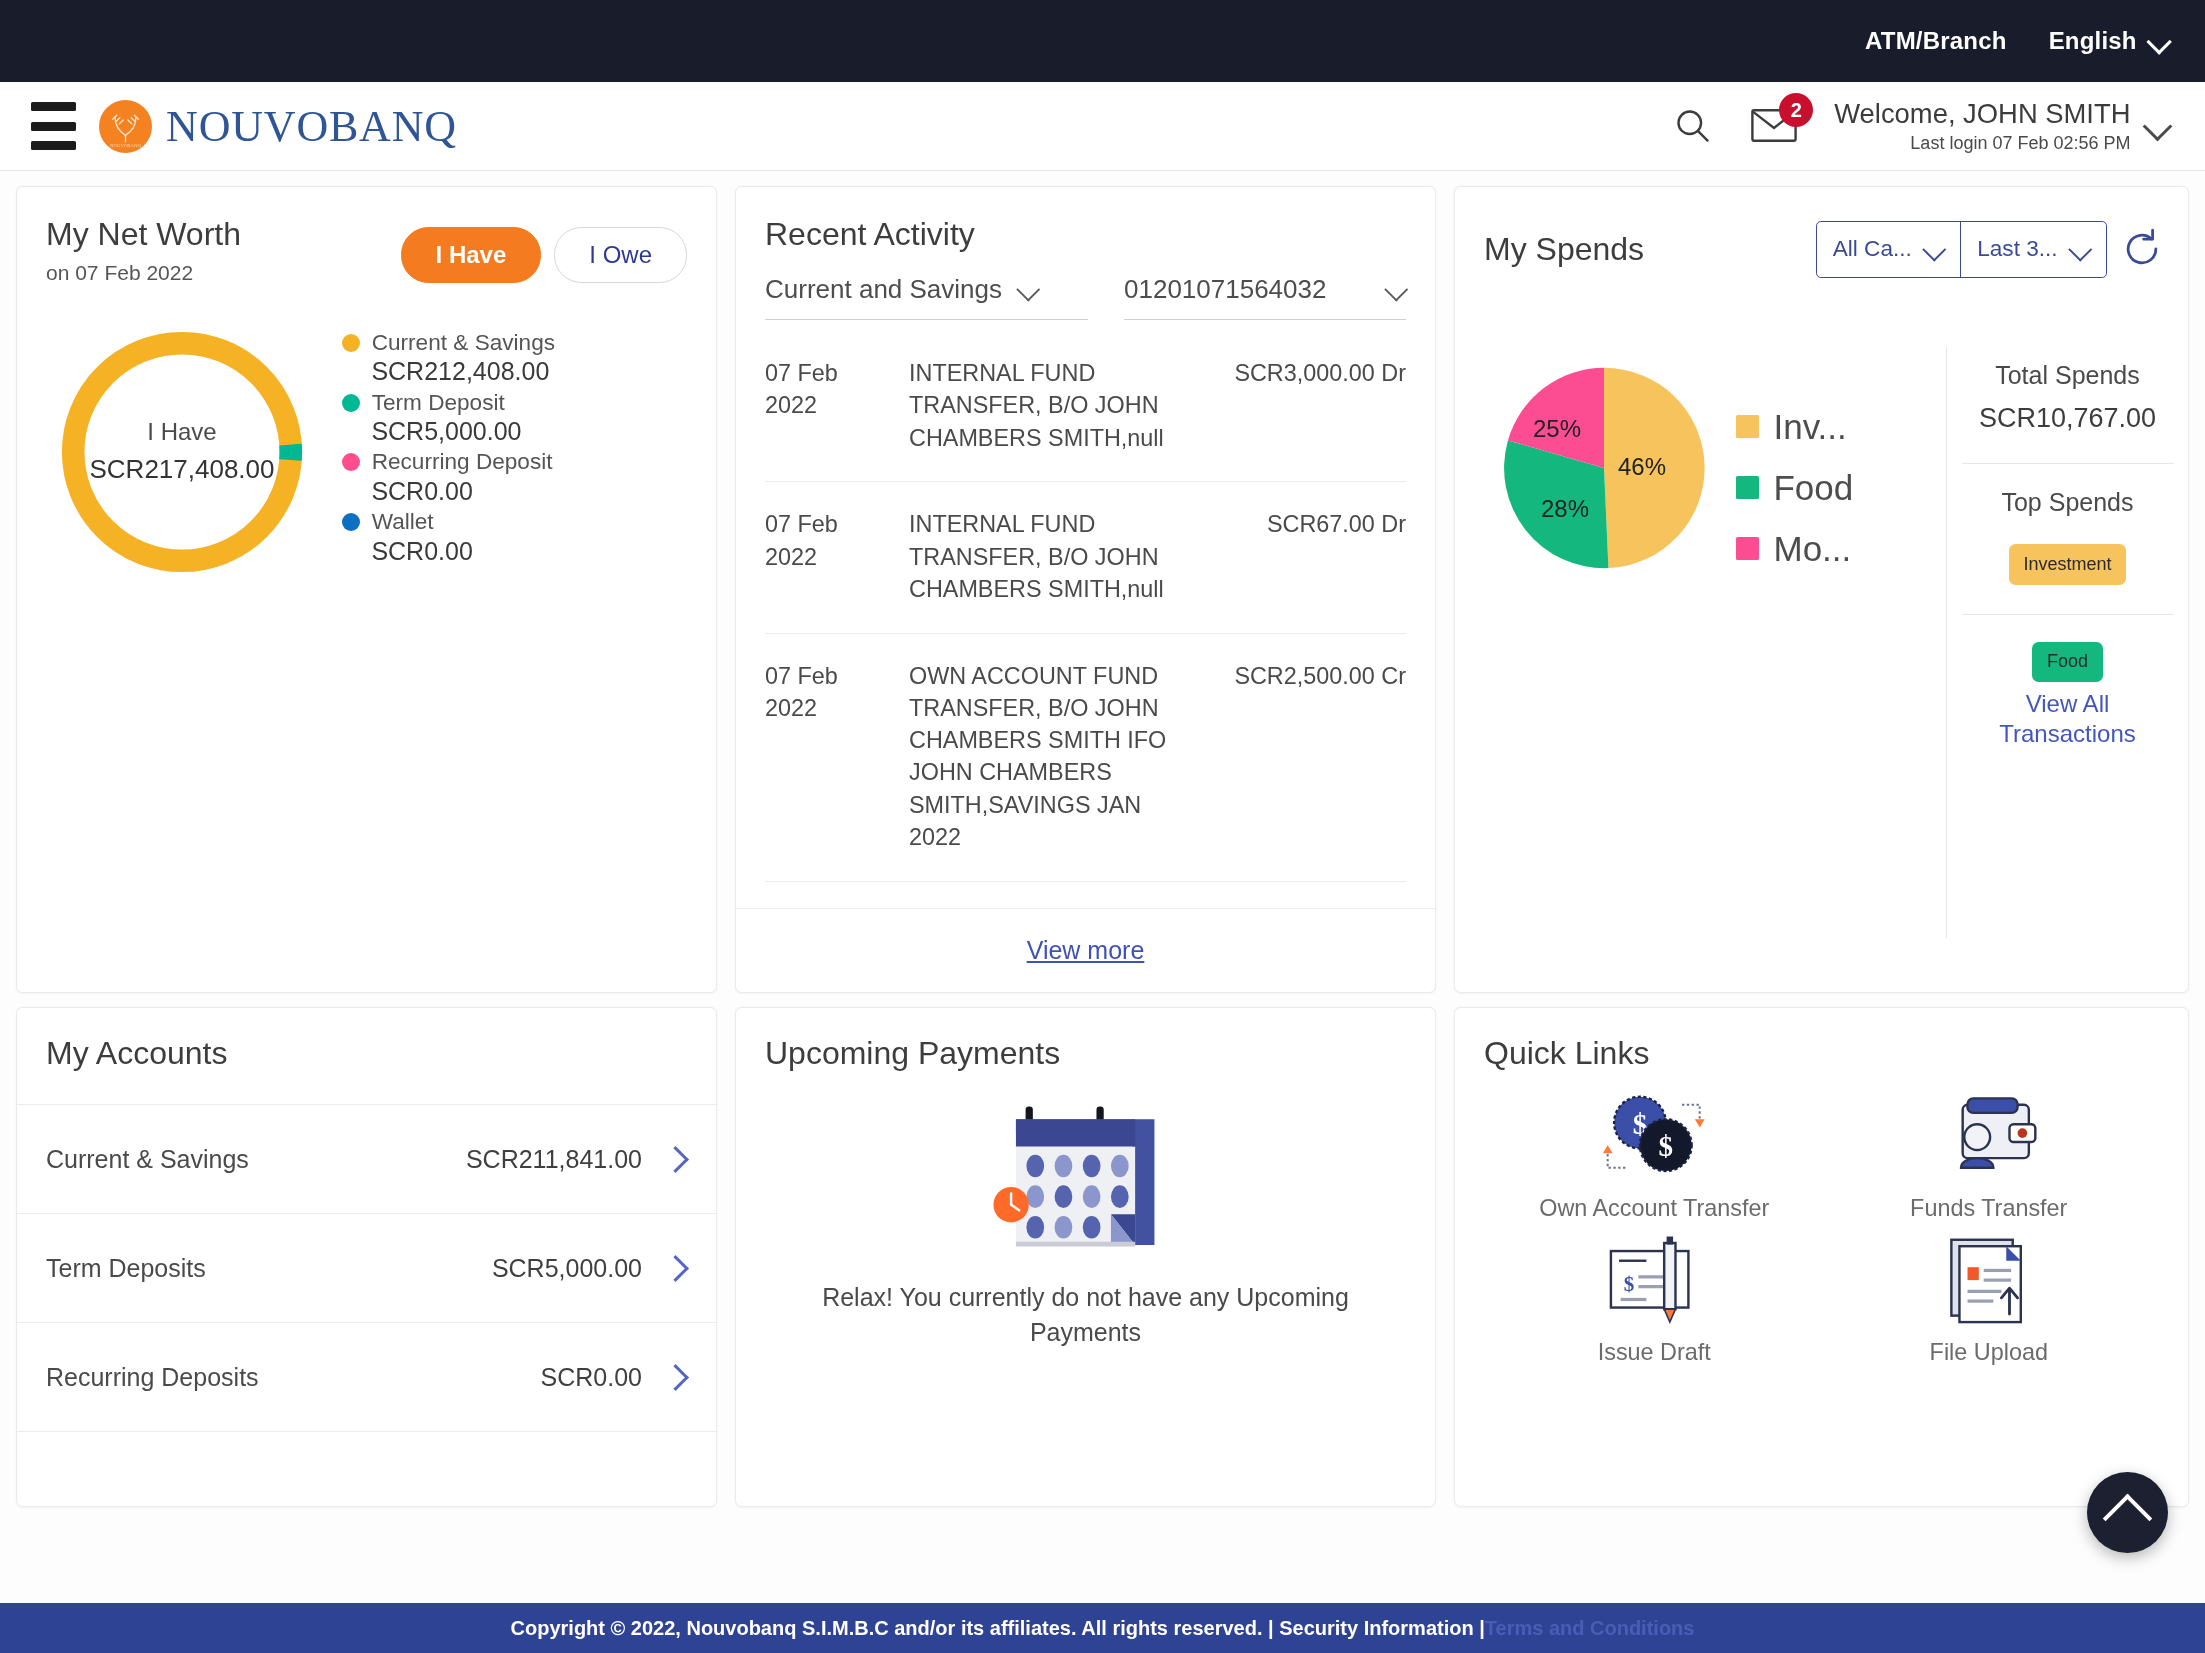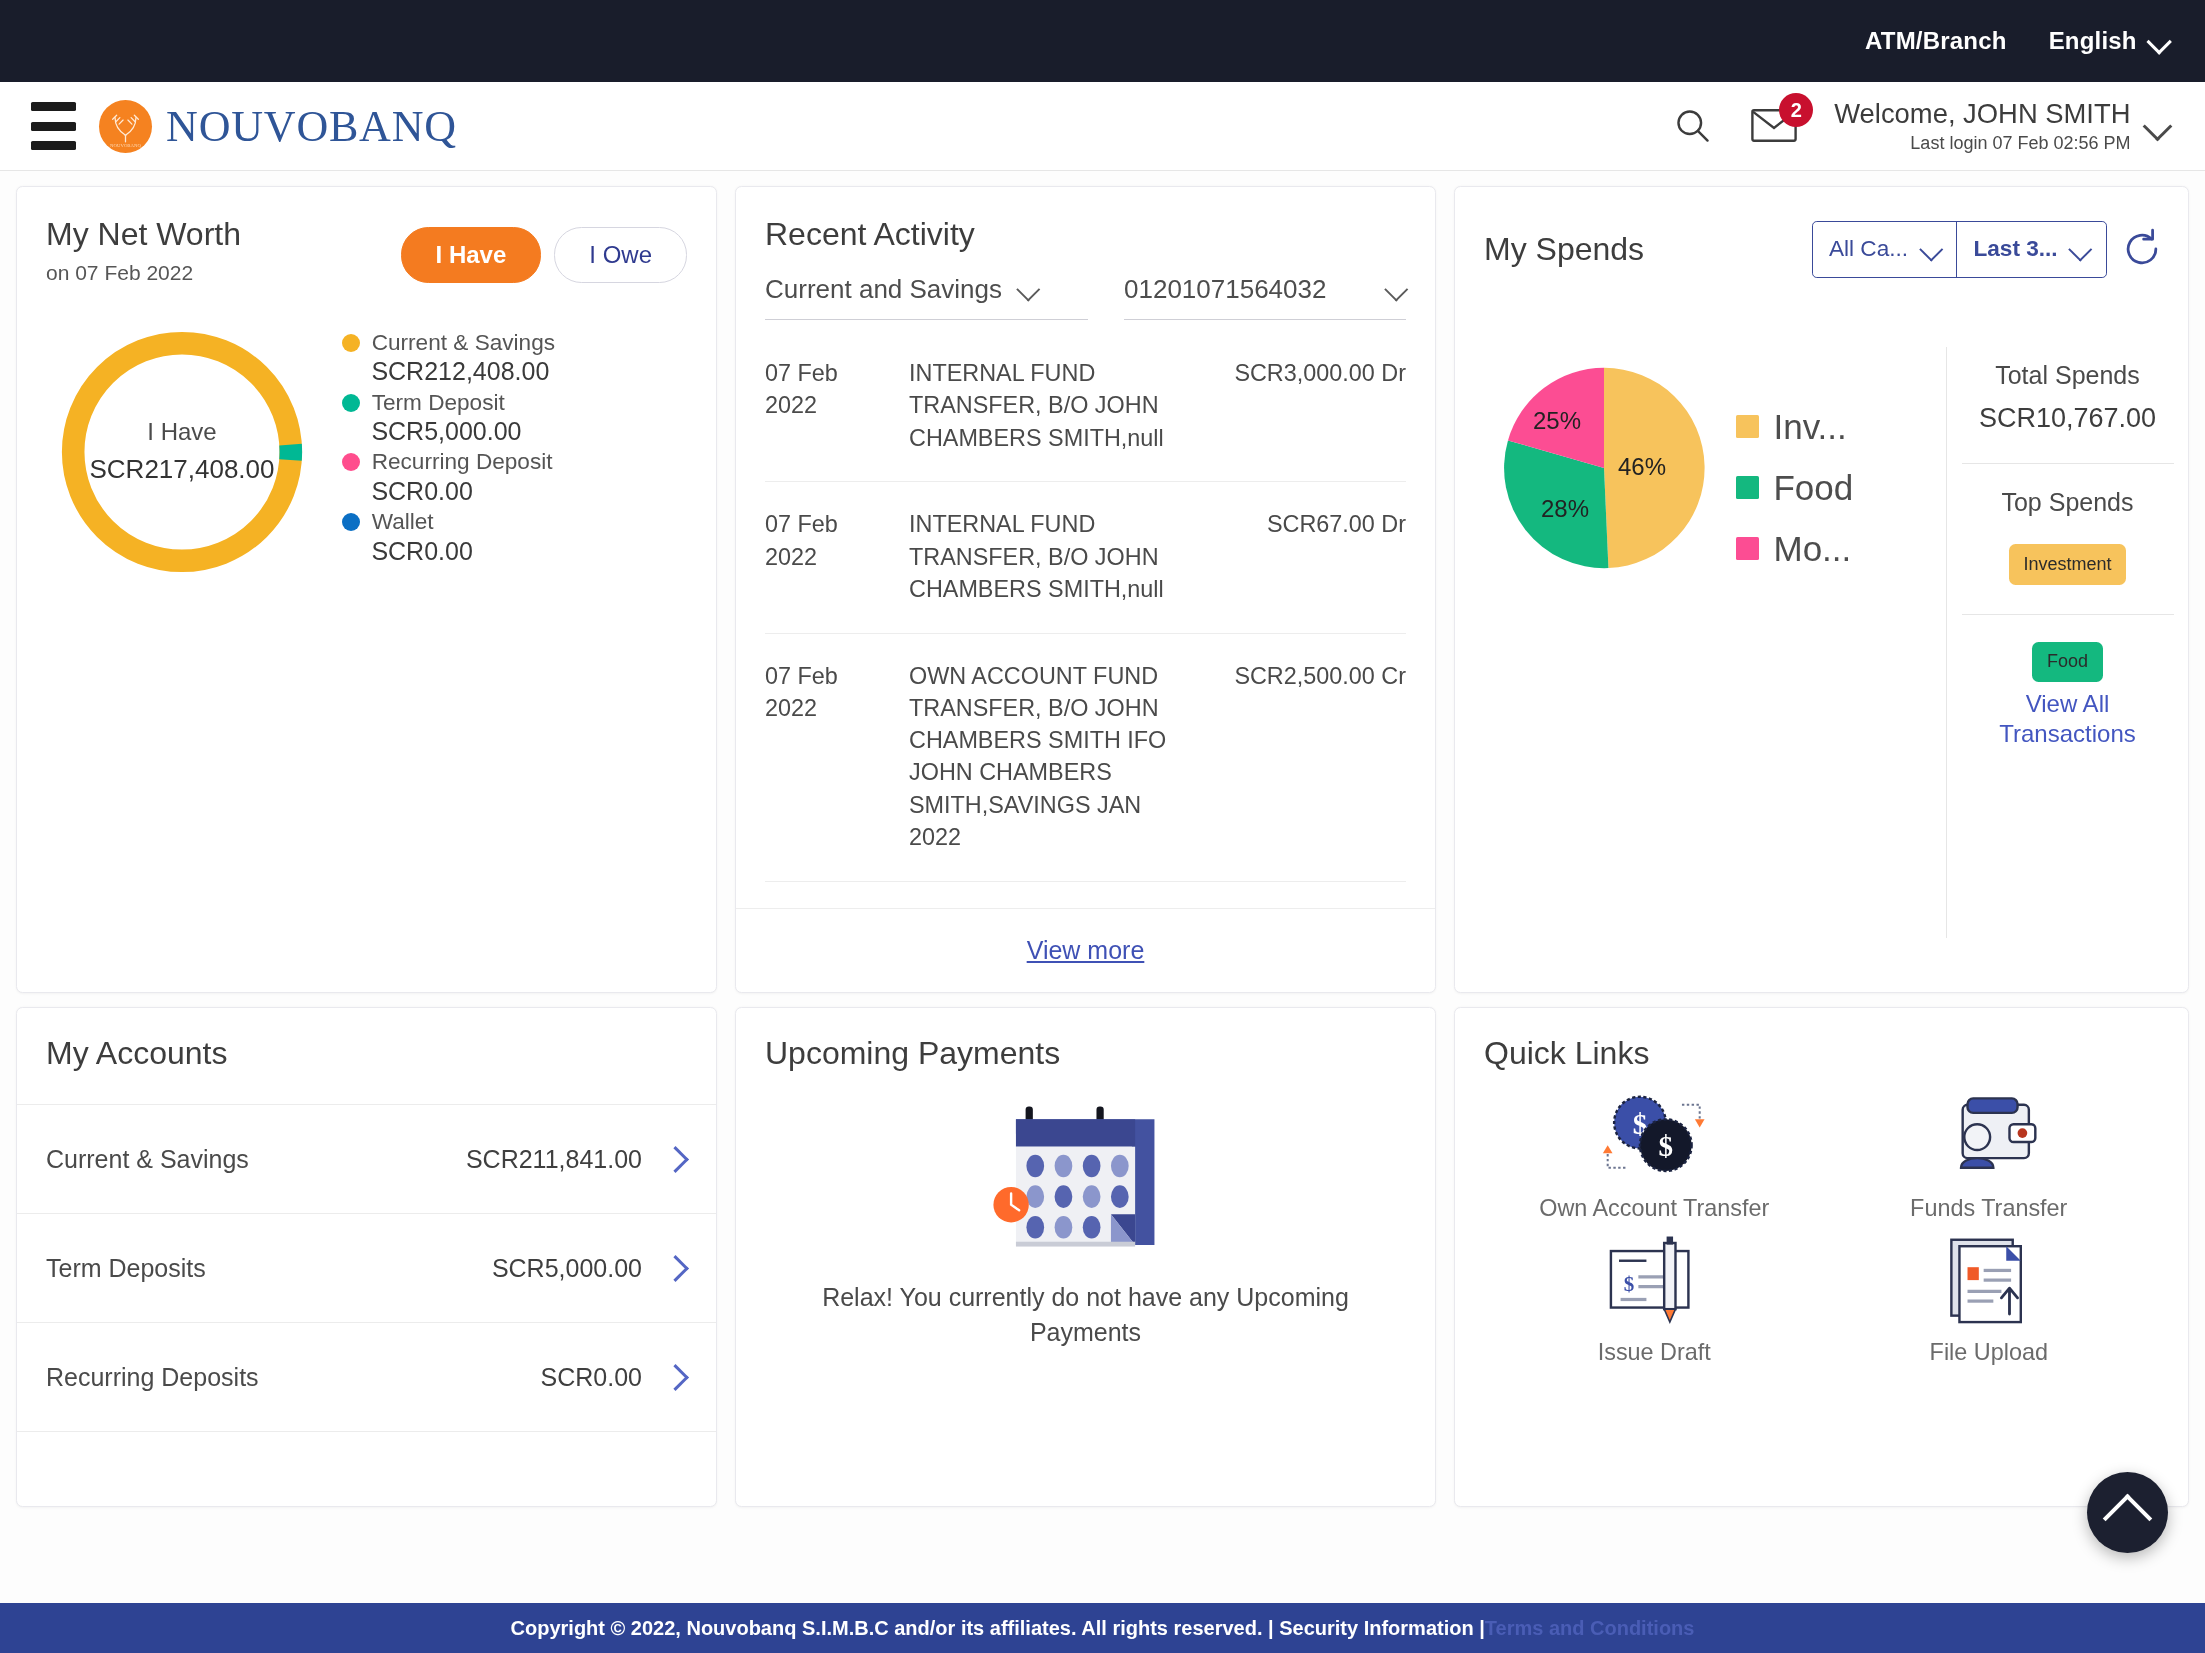--- a/index.html
+++ b/index.html
@@ -125,21 +125,21 @@
     display:flex;align-items:center;justify-content:center;font-size:25px;color:#3f51b5;cursor:pointer;text-decoration:underline;
   }
 
   
   .ms-head{display:flex;align-items:center;padding:34px 24px 0 29px;}
   .ms-controls{margin-left:auto;display:flex;align-items:center;gap:13px;}
   .seg{display:flex;border:1.6px solid #3a4a99;border-radius:4.8px;overflow:hidden;}
   .seg > div{
     display:flex;align-items:center;gap:13px;padding:14.5px 16px;font-size:22.6px;color:#3a4a99;cursor:pointer;
   }
-  .seg > div + div{border-left:1.6px solid #3a4a99;font-weight:bold;}
+  .seg > div + div{border-left:1.6px solid #3a4a99;}
   .chev-blue{display:inline-block;width:19.4px;height:19.4px;position:relative;}
   .chev-blue::before{
     content:"";position:absolute;left:1.6px;top:1.6px;width:14.5px;height:14.5px;
     border-right:2.4px solid #3a4a99;border-bottom:2.4px solid #3a4a99;transform:rotate(45deg);
   }
   .refresh{width:44px;height:44px;cursor:pointer;flex:0 0 auto;}
   .ms-body{display:flex;padding:69px 0 0 0;height:calc(100% - 145px);}
   .ms-left{flex:1 1 auto;display:flex;align-items:flex-start;gap:27.4px;padding-left:44px;padding-top:16px;}
   .pie-wrap{position:relative;width:210px;height:210px;flex:0 0 auto;}
   .pie-label{position:absolute;font-size:24px;color:#222;font-weight:400;}
@@ -393,21 +393,21 @@
               <svg width="210" height="210" viewBox="0 0 260 260">
 
                 <path d="M130 130 L130 6 A124 124 0 0 1 135.5 253.9 Z" fill="#f7c35c"></path>
 
                 <path d="M130 130 L135.5 253.9 A124 124 0 0 1 11.1 95.8 Z" fill="#14b87f"></path>
 
                 <path d="M130 130 L11.1 95.8 A124 124 0 0 1 130 6 Z" fill="#fc4d93"></path>
               </svg>
               <span class="pie-label" style="left:119px;top:90px;">46%</span>
               <span class="pie-label" style="left:42px;top:132px;">28%</span>
-              <span class="pie-label" style="left:34px;top:44px;">25%</span>
+              <span class="pie-label" style="left:34px;top:52px;">25%</span>
             </div>
             <div class="pie-legend">
               <div class="pl-item">
                 <span class="sq" style="background:#f7c35c"></span>
                 <span>Inv...</span>
               </div>
               <div class="pl-item">
                 <span class="sq" style="background:#14b87f"></span>
                 <span>Food</span>
               </div>

